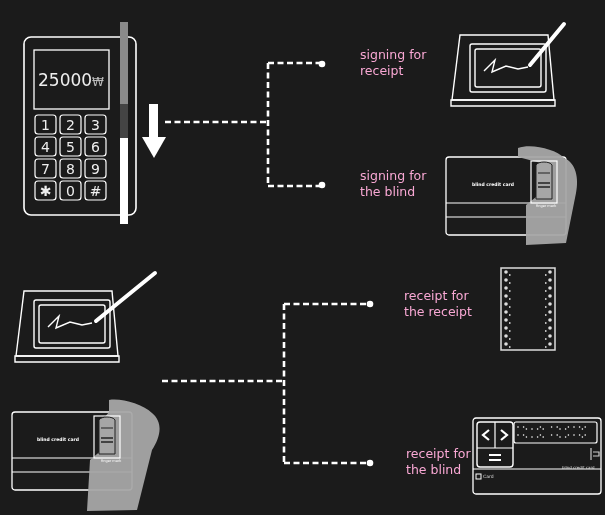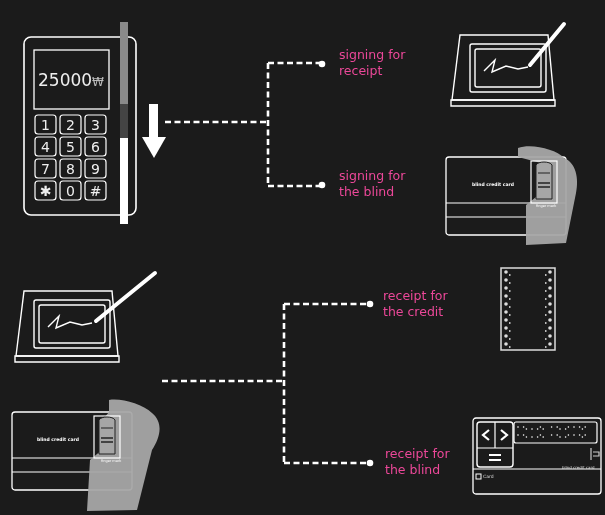--- a/index.html
+++ b/index.html
@@ -1,19 +1,19 @@
 <!DOCTYPE html>
 <html><head>
 <meta charset="utf-8">
 <style>
   html, body { margin: 0; padding: 0; }
   body { width: 605px; height: 515px; background: #1b1b1b; position: relative; overflow: hidden;
          font-family: "DejaVu Sans", sans-serif; color: #ffffff; }
   svg#stage { position: absolute; left: 0; top: 0; }
-  .lbl { position: absolute; font-size: 12.5px; line-height: 16px; color: #ec4899; }
+  .lbl { position: absolute; font-size: 12.5px; line-height: 16px; color: #f9a8d4; margin-left: 21px; }
 </style>
 </head>
 <body>
 
 <svg id="stage" width="605" height="515" viewBox="0 0 605 515">
 
   <g>
     <rect x="24" y="37" width="112" height="178" rx="7" fill="none" stroke="#fff" stroke-width="1.6"></rect>
     <rect x="34" y="50" width="75" height="59" fill="none" stroke="#fff" stroke-width="1.3"></rect>
     <text id="amountText" x="71" y="86" font-size="17" fill="#eee" text-anchor="middle" font-family="DejaVu Sans, sans-serif">25000<tspan font-size="12" fill="#bbb">₩</tspan></text>
@@ -238,21 +238,21 @@
 <div class="lbl" style="left:339px;top:47px;">
   <div>signing for</div>
   <div>receipt</div>
 </div>
 <div class="lbl" style="left:339px;top:168px;">
   <div>signing for</div>
   <div>the blind</div>
 </div>
 <div class="lbl" style="left:383px;top:288px;">
   <div>receipt for</div>
-  <div>the credit</div>
+  <div>the receipt</div>
 </div>
 <div class="lbl" style="left:385px;top:446px;">
   <div>receipt for</div>
   <div>the blind</div>
 </div>
 
 <div style="position:absolute;left:472px;top:182px;font-size:4.5px;font-weight:bold;color:#fff;">blind credit card</div>
 <div style="position:absolute;left:536px;top:204px;font-size:3.5px;color:#fff;">finger mark</div>
 <div style="position:absolute;left:37px;top:437px;font-size:4.5px;font-weight:bold;color:#fff;">blind credit card</div>
 <div style="position:absolute;left:101px;top:459px;font-size:3.5px;color:#fff;">finger mark</div>

